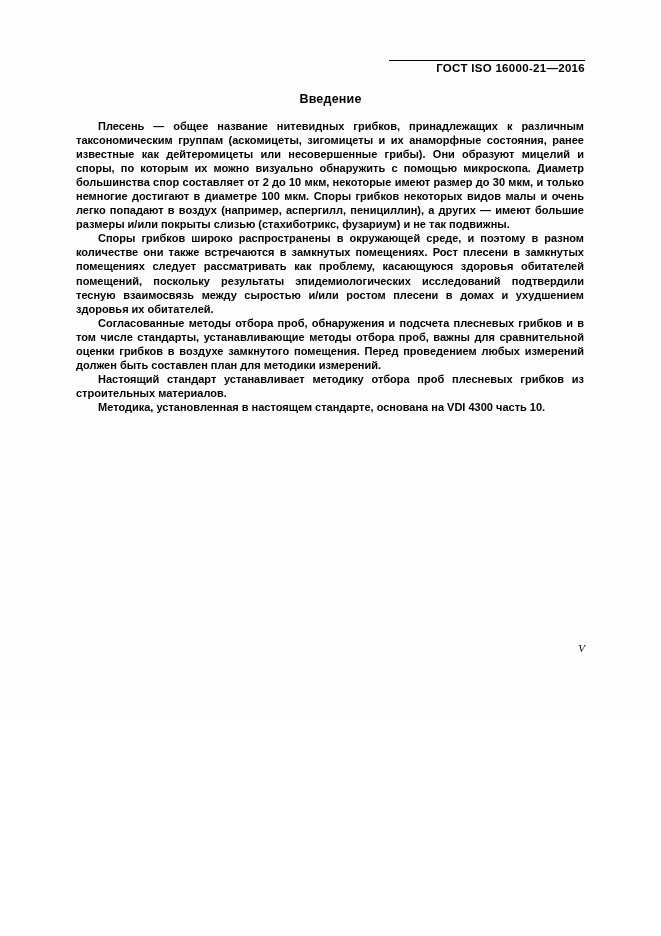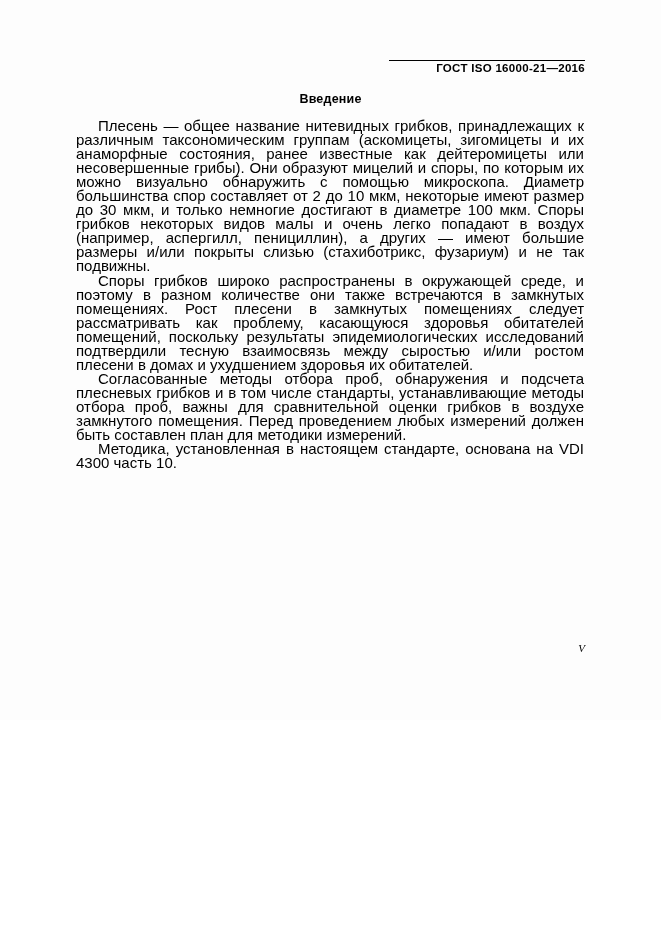--- a/index.html
+++ b/index.html
@@ -48,26 +48,27 @@
     text-align: center;
     font-size: 12.5px;
     font-weight: bold;
     letter-spacing: 0.2px;
   }
   .body-text {
     position: absolute;
     left: 76px;
     top: 119px;
     width: 508px;
-    font-size: 15px;
+    font-size: 11px;
     line-height: 14.05px;
     text-align: justify;
     text-justify: inter-word;
     -webkit-hyphens: manual;
     hyphens: manual;
+    font-weight: bold;
   }
   .body-text p {
     margin: 0;
     text-indent: 22px;
   }
   .folio {
     position: absolute;
     right: 76px;
     bottom: 66px;
     font-size: 11px;
@@ -82,18 +83,19 @@
 
   <div class="header-line"></div>
   <div class="header">ГОСТ ISO 16000-21—2016</div>
 
   <div class="title">Введение</div>
 
   <div class="body-text">
     <p>Плесень — общее название нитевидных грибков, принадлежащих к различным таксономическим группам (аскомицеты, зигомицеты и их анаморфные состояния, ранее известные как дейтеромицеты или несовершенные грибы). Они образуют мицелий и споры, по которым их можно визуально обнаружить с помощью микроскопа. Диаметр большинства спор составляет от 2 до 10 мкм, некоторые имеют размер до 30 мкм, и только немногие достигают в диаметре 100 мкм. Споры грибков некоторых видов малы и очень легко попадают в воздух (например, аспергилл, пенициллин), а других — имеют большие размеры и/или покрыты слизью (стахиботрикс, фузариум) и не так подвижны.</p>
     <p>Споры грибков широко распространены в окружающей среде, и поэтому в разном количестве они также встречаются в замкнутых помещениях. Рост плесени в замкнутых помещениях следует рассматривать как проблему, касающуюся здоровья обитателей помещений, поскольку результаты эпидемиологических исследований подтвердили тесную взаимосвязь между сыростью и/или ростом плесени в домах и ухудшением здоровья их обитателей.</p>
     <p>Согласованные методы отбора проб, обнаружения и подсчета плесневых грибков и в том числе стандарты, устанавливающие методы отбора проб, важны для сравнительной оценки грибков в воздухе замкнутого помещения. Перед проведением любых измерений должен быть составлен план для методики измерений.</p>
+    <p>Настоящий стандарт устанавливает методику отбора проб плесневых грибков из строительных материалов.</p>
     <p>Методика, установленная в настоящем стандарте, основана на VDI 4300 часть 10.</p>
   </div>
 
   <div class="folio">V</div>
 
 </div>
 
 </body></html>

